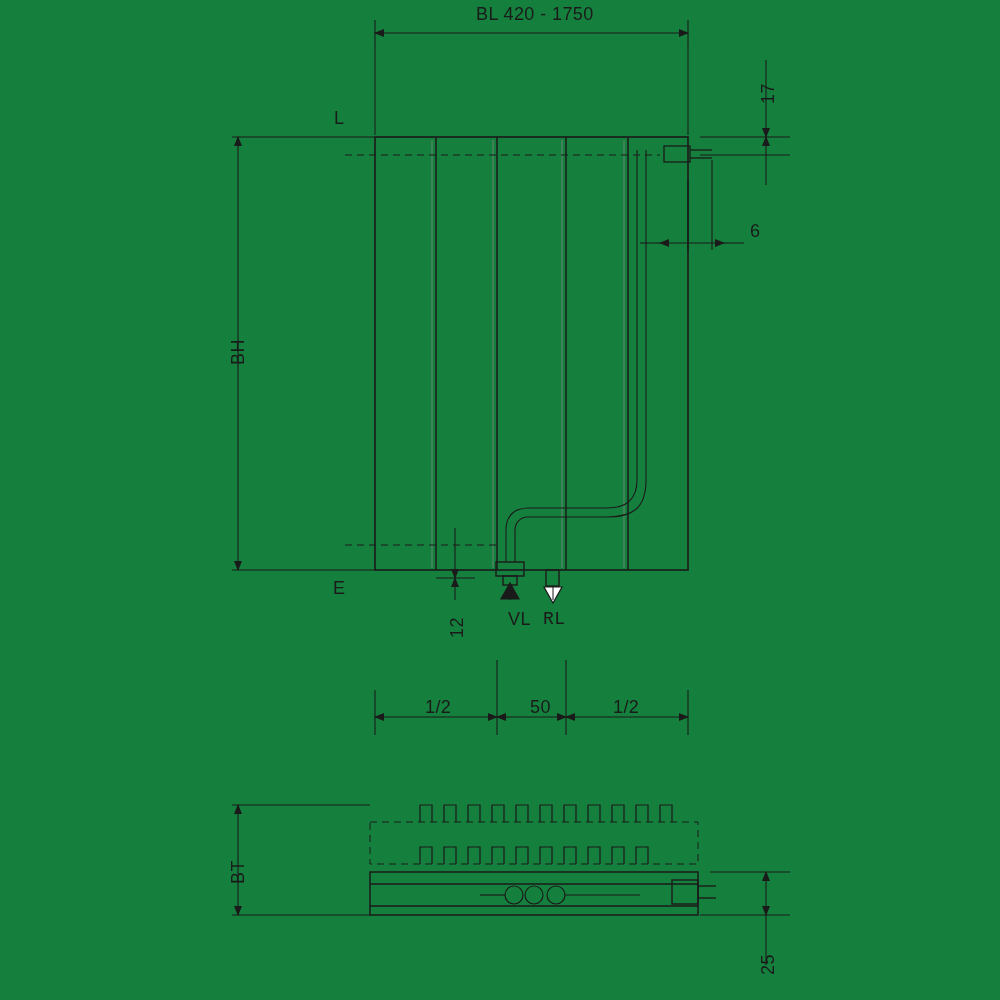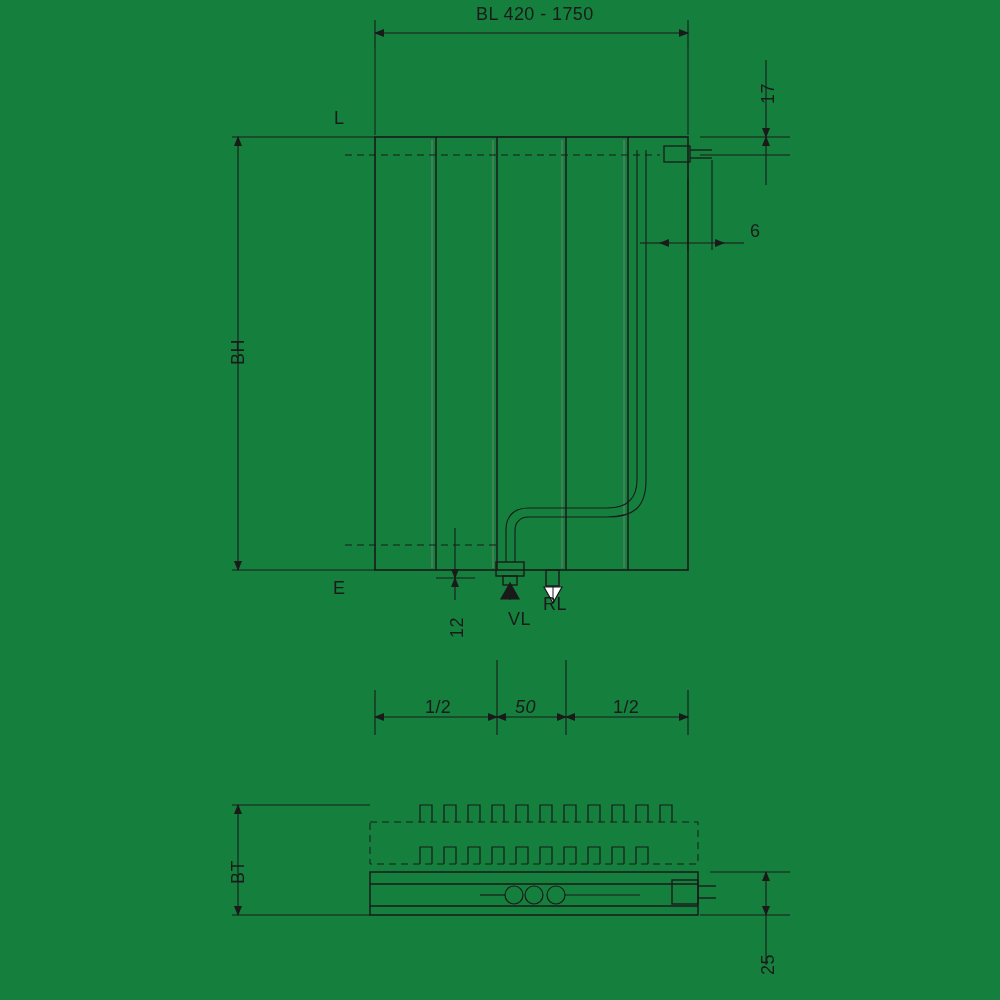--- a/index.html
+++ b/index.html
@@ -241,23 +241,23 @@
   <div class="lbl big" style="left:334px; top:108px;">L</div>
   <div class="lbl big" style="left:333px; top:578px;">E</div>
 
   <div class="lbl big vert" style="left:758px; top:104px;">17</div>
 
   <div class="lbl big" style="left:750px; top:221px;">6</div>
 
   <div class="lbl big vert" style="left:447px; top:638px;">12</div>
 
   <div class="lbl big" style="left:508px; top:609px;">VL</div>
-  <div class="lbl big" style="left:543px; top:594px;">RL</div>
+  <div class="lbl big" style="left:543px; top:609px;font-family:Liberation Mono, monospace;">RL</div>
 
   <div class="lbl big" style="left:425px; top:697px;">1/2</div>
-  <div class="lbl big" style="left:515px; top:697px;font-style:italic;">50</div>
+  <div class="lbl big" style="left:530px; top:697px;">50</div>
   <div class="lbl big" style="left:613px; top:697px;">1/2</div>
 
   <div class="lbl big vert" style="left:228px; top:884px;">BT</div>
 
   <div class="lbl big vert" style="left:758px; top:975px;">25</div>
 
 </div>
 
 </body></html>

